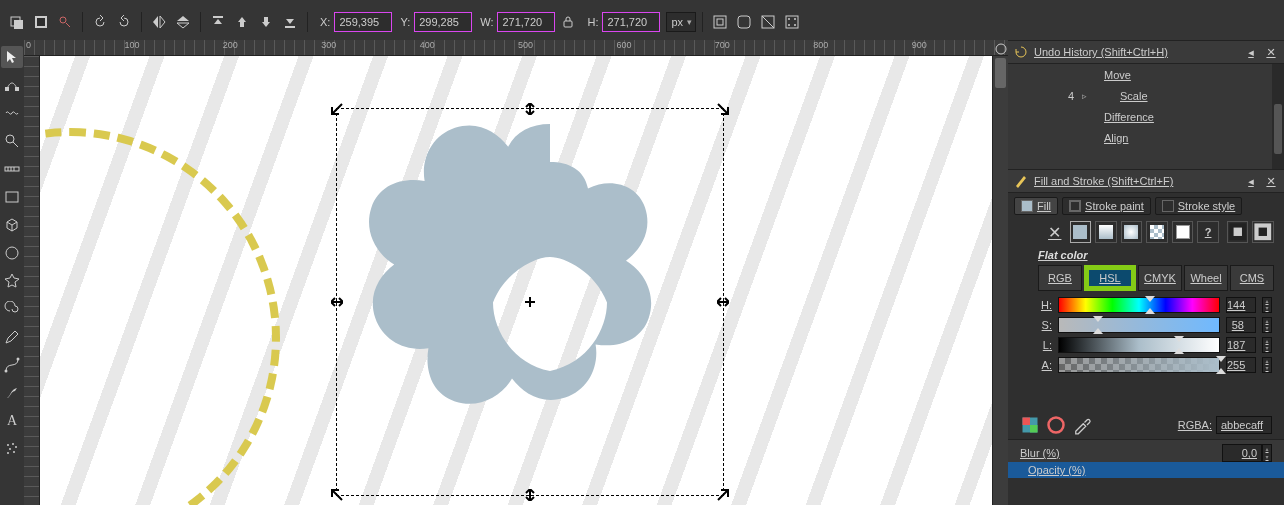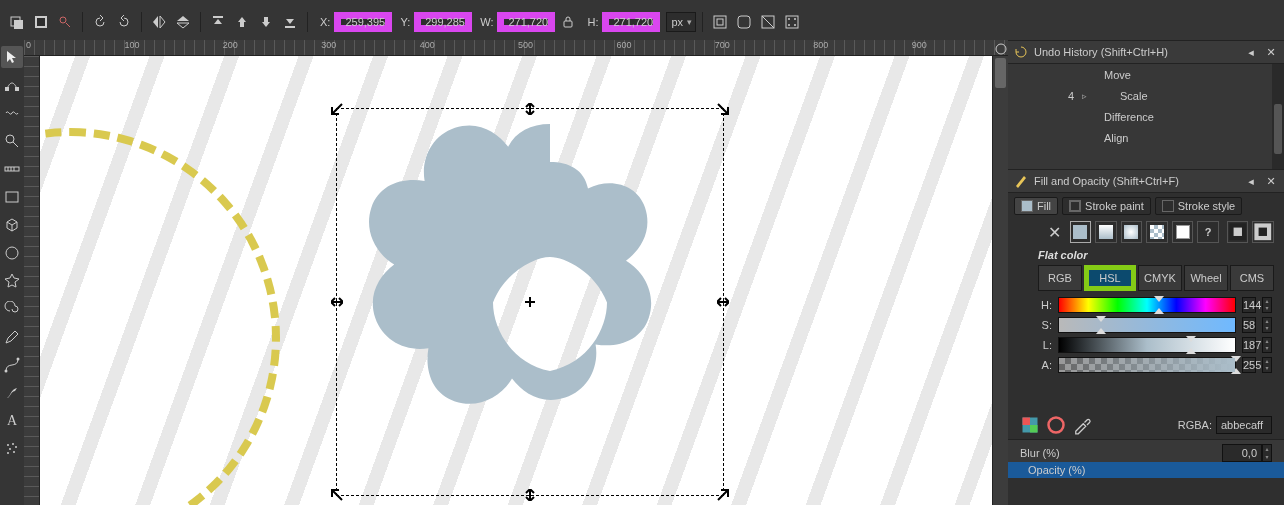--- a/index.html
+++ b/index.html
@@ -3,21 +3,21 @@
 <meta charset="utf-8">
 <style>
 * { margin: 0; padding: 0; box-sizing: border-box; font-family: sans-serif; font-size: 11px; color: #ccc; user-select: none; }
 body { background: #353535; width: 1284px; height: 505px; overflow: hidden; position: relative; }
 
 
 .optbar { position: absolute; left: 0; top: 8px; height: 28px; display: flex; align-items: center; gap: 2px; padding-left: 6px; background: #353535; width: 100%; }
 .optbar .toolbtn { width: 22px; height: 22px; display: flex; align-items: center; justify-content: center; border-radius: 2px; }
 .optbar .sep { width: 1px; height: 20px; background: #222; margin: 0 4px; }
 .optbar .lbl { margin: 0 2px 0 6px; color: #ccc; }
-.optbar .numfield { width: 58px; height: 20px; background: #2d2d2d; border: 7px solid #d946ef; color: #ddd; padding: 0 4px; display: flex; align-items: center; }
+.optbar .numfield { width: 58px; height: 20px; background: #2d2d2d; border: 1px solid #d946ef; color: #ddd; padding: 0 4px; display: flex; align-items: center; }
 .optbar .unit { width: 30px; height: 20px; background: #2d2d2d; border: 1px solid #1a1a1a; display:flex; align-items:center; padding:0 4px; margin-left:4px;}
 .optbar .dropdown-arrow::after { content:"▾"; margin-left:4px; font-size:9px; color:#aaa;}
 
 
 .toolbox { position: absolute; left: 0; top: 40px; width: 24px; bottom: 0; background: #353535; display: flex; flex-direction: column; align-items: center; gap: 6px; padding-top: 6px; }
 .toolbox .tbtn { width: 22px; height: 22px; display: flex; align-items: center; justify-content: center; border-radius:2px; }
 .toolbox .tbtn.active { background: #555; }
 
 
 .hruler { position: absolute; left: 24px; top: 40px; right: 276px; height: 16px; background: #3c3c3c; border-bottom: 1px solid #222; overflow:hidden; }
@@ -44,21 +44,21 @@
 .cross::before, .cross::after { content:""; position:absolute; background:#000; }
 .cross::before { left:4px; top:0; width:2px; height:10px; }
 .cross::after { left:0; top:4px; width:10px; height:2px; }
 
 
 .vscroll { position:absolute; top:56px; bottom:0; right:276px; width:16px; background:#3c3c3c; border-left:1px solid #222;}
 .vscroll .thumb { position:absolute; top:2px; left:2px; right:2px; height:30px; background:#666; border-radius:2px; }
 .vscroll .quick { position:absolute; top:-14px; left:0; width:16px; height:14px; display:flex; align-items:center; justify-content:center; }
 
 
-.rightpanel { position: absolute; right: 0; top: 40px; width: 276px; bottom: 0; background: #2f2f2f; display:flex; flex-direction:column; }
+.rightpanel { position: absolute; right: 0; top: 40px; width: 276px; bottom: 0; background: #2f2f2f; display:flex; flex-direction:column;text-decoration:underline; }
 .panel-header { height: 24px; background: #3a3a3a; border-top:1px solid #222; border-bottom:1px solid #222; display:flex; align-items:center; padding:0 6px; gap:6px; }
 .panel-header .title { flex:1; }
 .panel-header .hicon { width:14px; height:14px; display:flex; align-items:center; justify-content:center; }
 .history { background:#373737; }
 .history .item { height:21px; display:flex; align-items:center; padding-left: 84px; color:#ccc; position:relative;}
 .history .item .num { position:absolute; left:60px; color:#ccc;}
 .history .item .tri { position:absolute; left:74px; color:#aaa; font-size:9px;}
 .history .item.first { padding-left: 96px; }
 
 .fillstroke-tabs { display:flex; gap:4px; padding:4px 6px; align-items:center;}
@@ -75,21 +75,21 @@
 .colormode { display:flex; gap:2px; padding:0 10px 6px 30px;}
 .colormode .cm { flex:1; height:26px; display:flex; align-items:center; justify-content:center; border:1px solid #1a1a1a; background:#3a3a3a;}
 .colormode .cm.active { background:#0c4a6e; border:5px solid #84cc16;}
 
 .sliders { padding: 0 12px 4px 30px; display:flex; flex-direction:column; gap:4px;}
 .srow { display:flex; align-items:center; gap:6px; }
 .srow .k { width:14px; text-align:right; color:#ccc;}
 .srow .bar { flex:1; height:16px; position:relative; border:1px solid #111;}
 .srow .bar .ind { position:absolute; top:-2px; width:0; height:0; border-left:5px solid transparent; border-right:5px solid transparent; border-top:6px solid #ddd;}
 .srow .bar .ind2 { position:absolute; bottom:-2px; width:0; height:0; border-left:5px solid transparent; border-right:5px solid transparent; border-bottom:6px solid #ddd;}
-.srow .val { width:14px; height:16px; background:#2a2a2a; border:1px solid #111; text-align:right; padding-right:2px; line-height:14px; color:#ddd;}
+.srow .val { width:30px; height:16px; background:#2a2a2a; border:1px solid #111; text-align:right; padding-right:11px; line-height:14px; color:#ddd;}
 .srow .spin { width:10px; height:16px; background:#2a2a2a; border:1px solid #111; display:flex; flex-direction:column;}
 .srow .spin div{ flex:1; font-size:6px; text-align:center; line-height:7px; color:#888;}
 .bar-hue { background: linear-gradient(to right, #f00,#ff0,#0f0,#0ff,#00f,#f0f,#f00);}
 .bar-sat { background: linear-gradient(to right, #b9b9b9, #6fb9ff);}
 .bar-light { background: linear-gradient(to right, #000, #abbeca, #fff);}
 .bar-alpha { background: repeating-conic-gradient(#666 0 25%, #999 0 50%) 0 0/12px 12px; position:relative;}
 .bar-alpha::after{ content:""; position:absolute; inset:0; background:linear-gradient(to right, rgba(171,190,202,0), rgba(171,190,202,1));}
 
 .bottomctrls { display:flex; align-items:center; gap:6px; padding:4px 12px;}
 .bottomctrls .b { width:20px; height:20px; display:flex; align-items:center; justify-content:center;}
@@ -419,21 +419,21 @@
         <div style="position:absolute; left:2px; right:2px; top:40px; height:50px; background:#555; border-radius:2px;"></div>
       </div>
   </div>
 
   <div class="panel-header">
     <span class="hicon">
         <svg viewBox="0 0 14 14">
           <path d="M2 12L10 2l2 2-8 10z" fill="#e8c558"></path>
         </svg>
       </span>
-    <span class="title">Fill and Opacity (Shift+Ctrl+F)</span>
+    <span class="title">Fill and Stroke (Shift+Ctrl+F)</span>
     <span class="hicon">◂</span>
     <span class="hicon">✕</span>
   </div>
   <div class="fillstroke-tabs">
     <div class="tab active">
         <span class="swatch" style="background:#abbeca"></span>
         <span>Fill</span>
       </div>
     <div class="tab">
         <span class="swatch" style="background:transparent;border:2px solid #666"></span>

